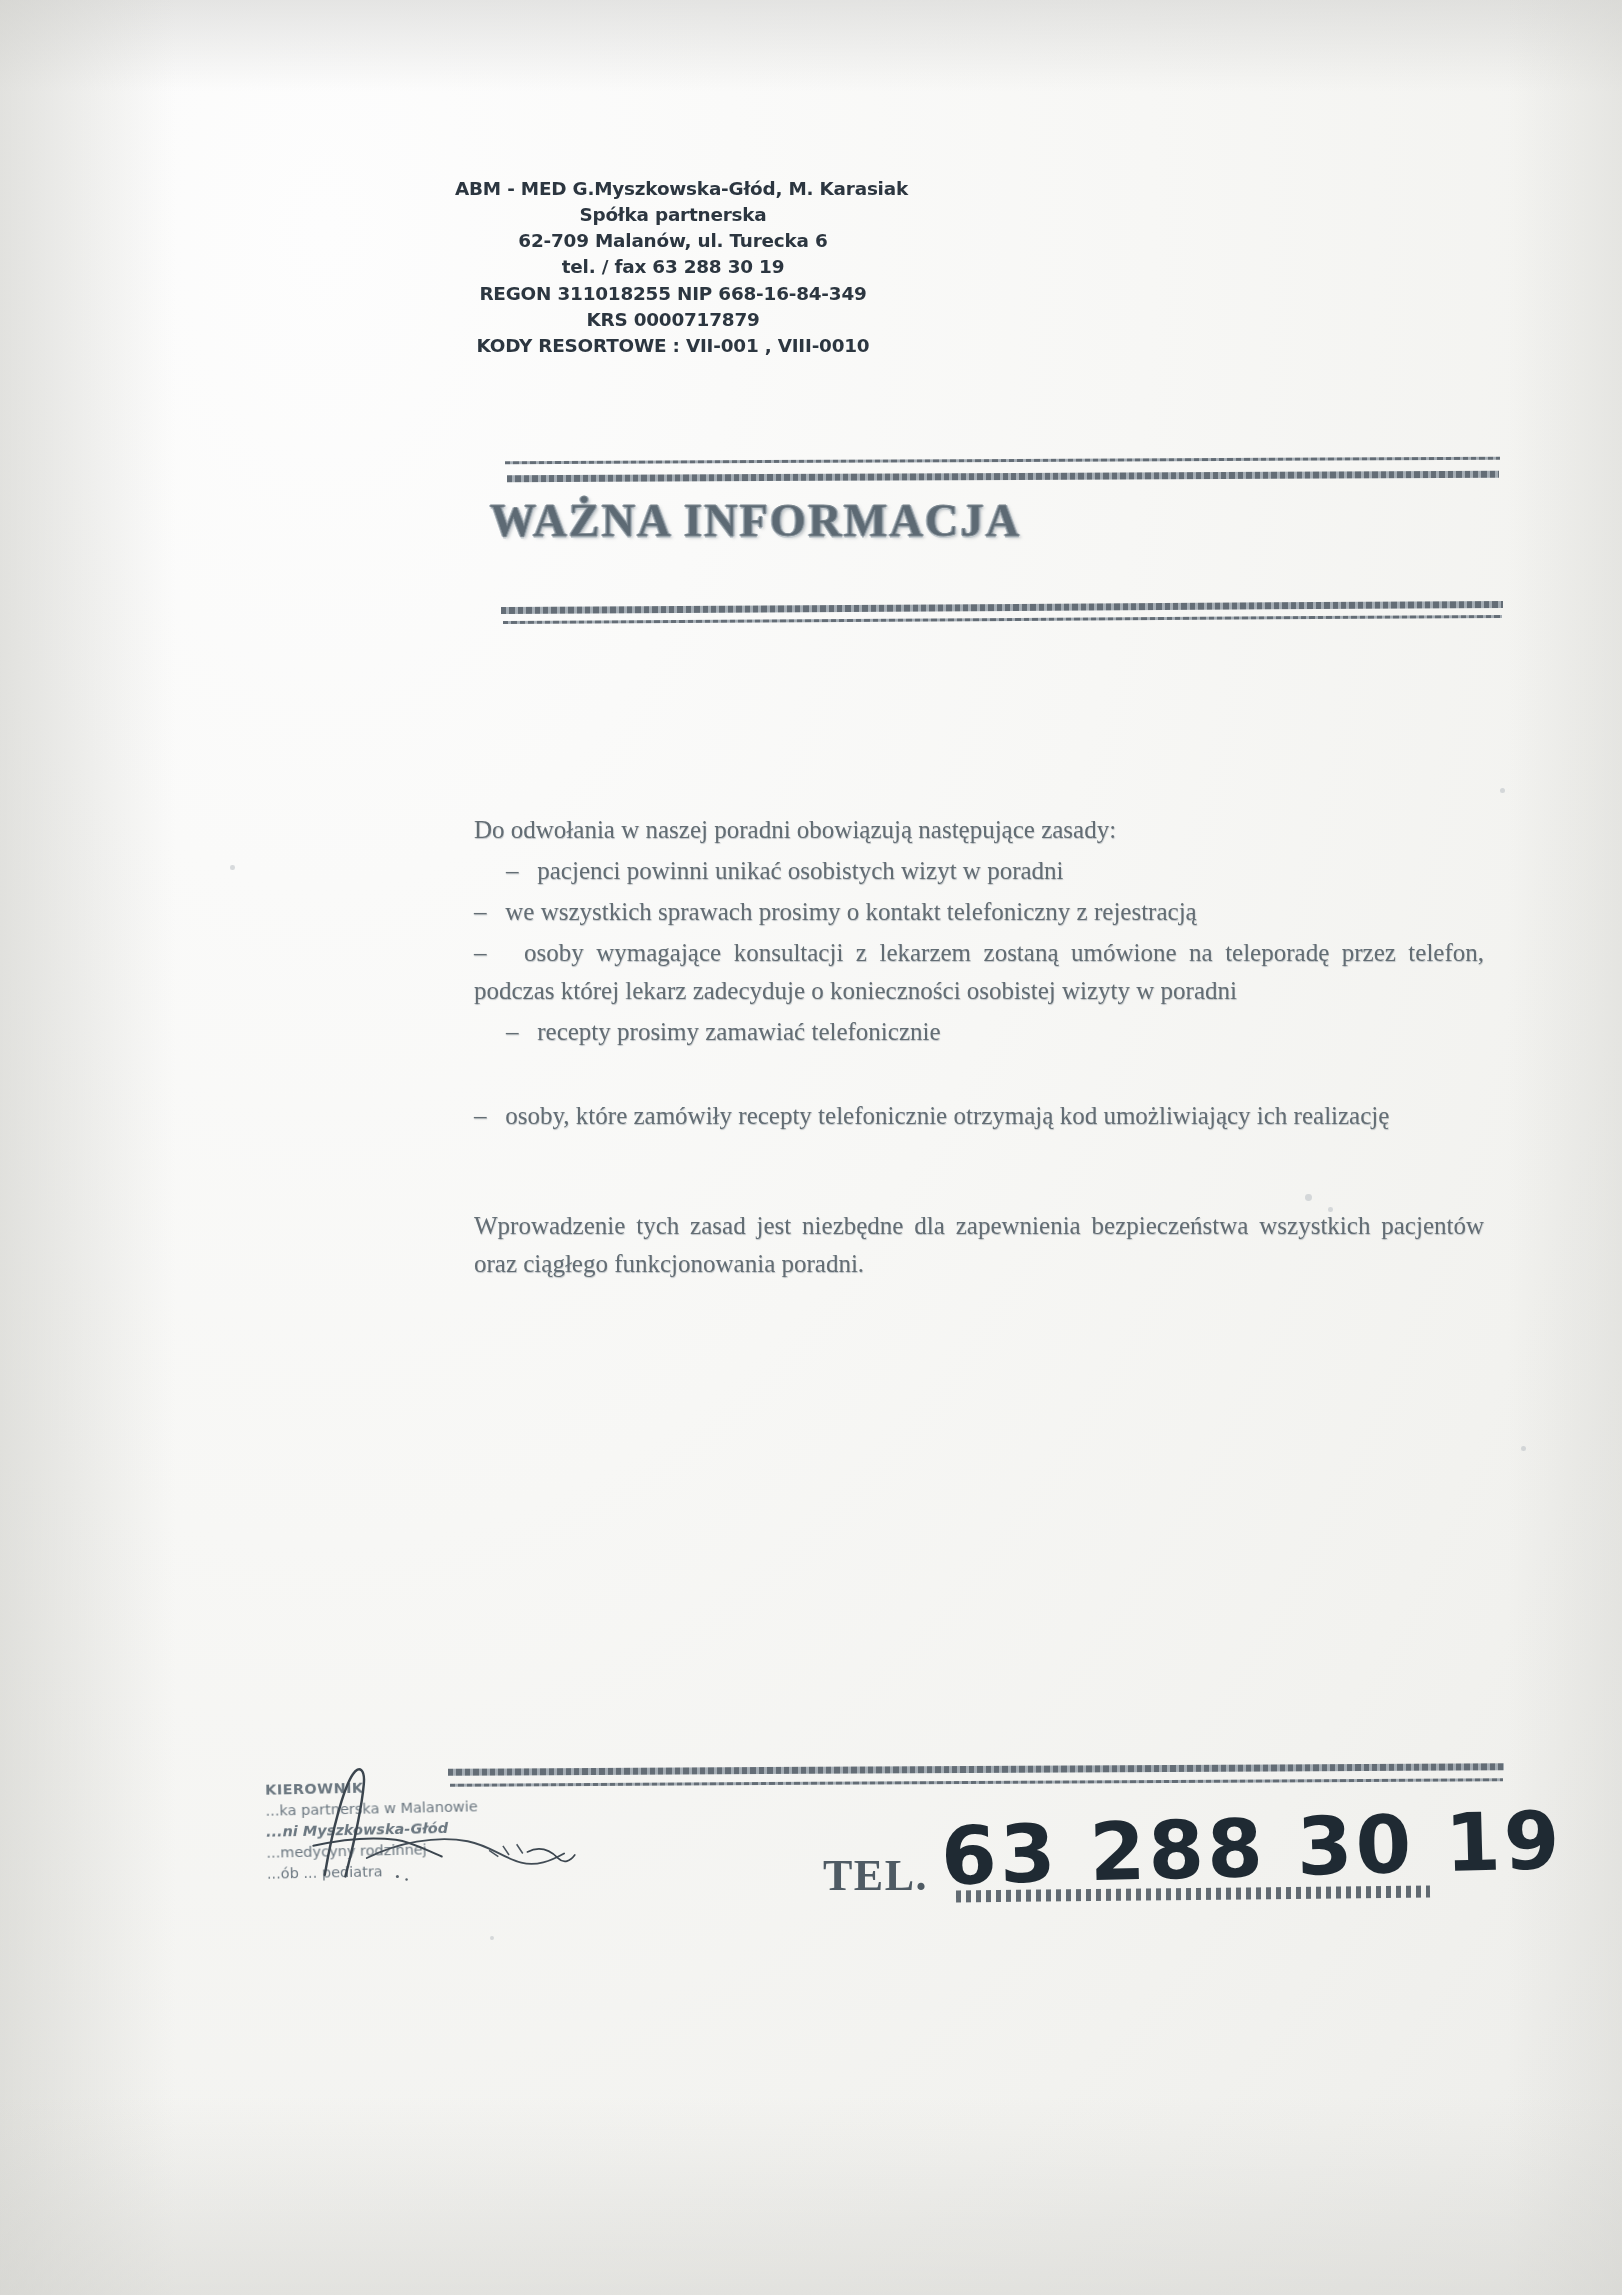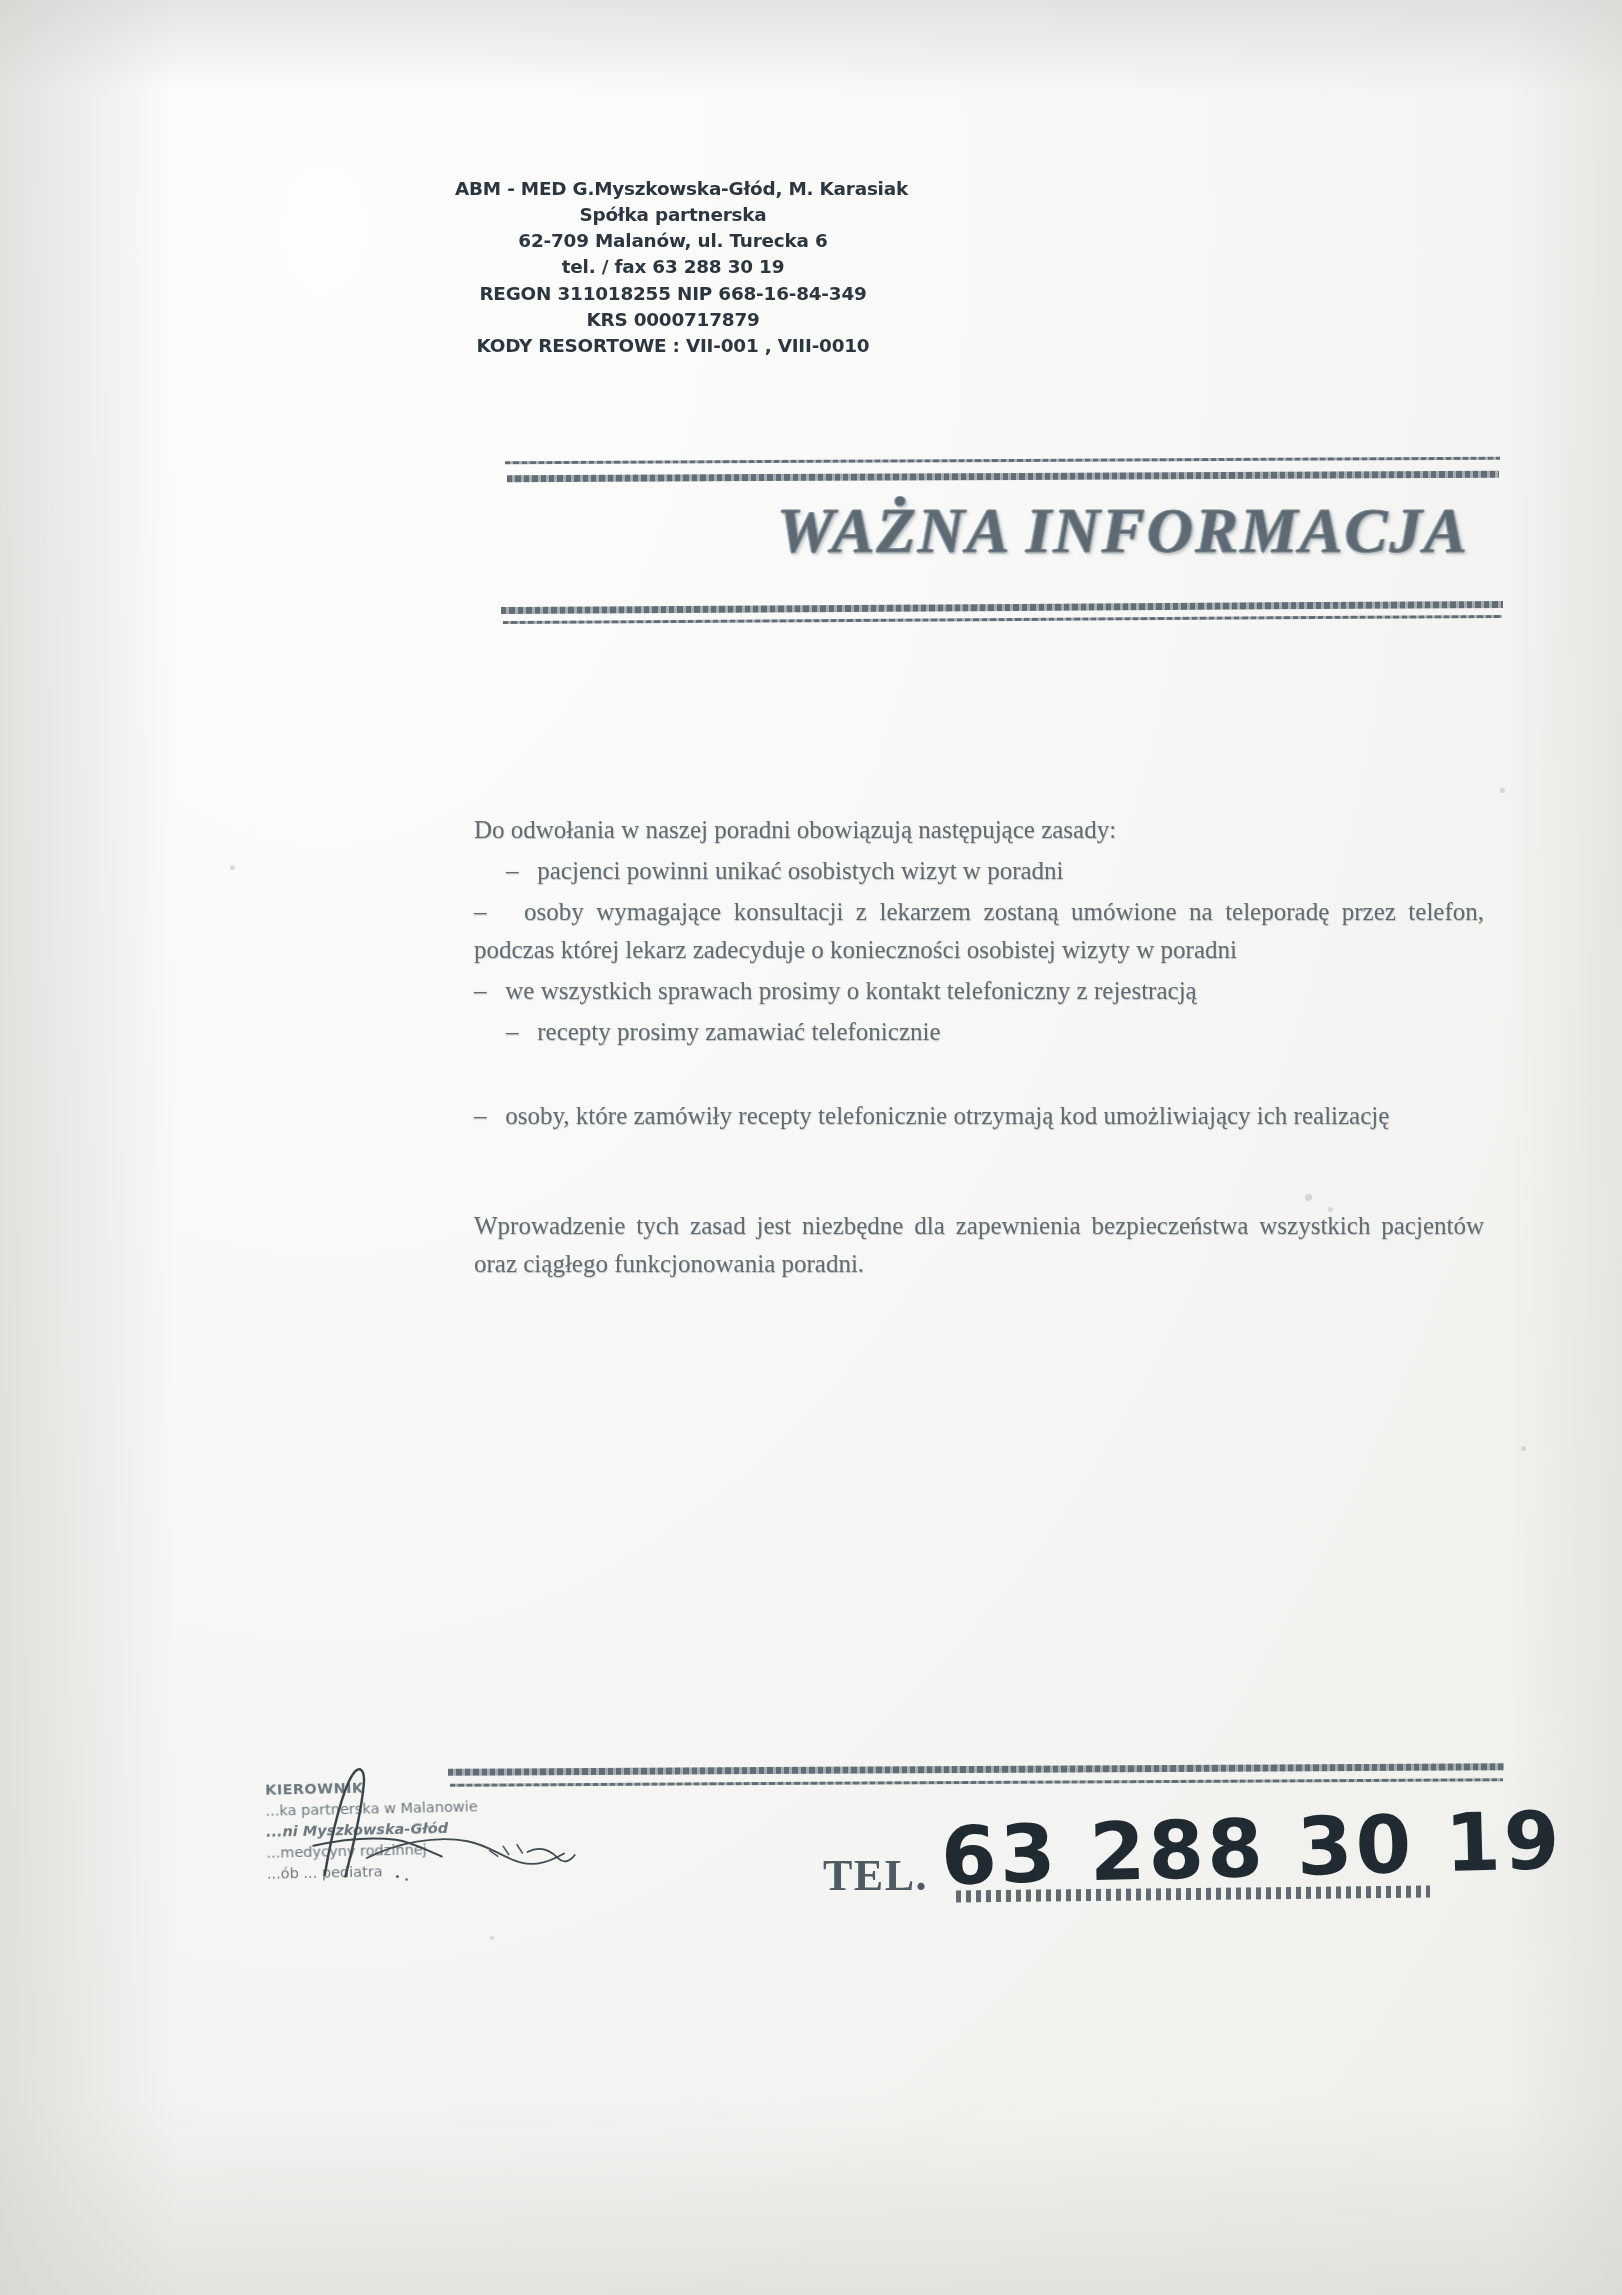--- a/index.html
+++ b/index.html
@@ -82,25 +82,24 @@
   }
   .rule.thin { height: 3.1px; }
   .rule.thick { height: 6.9px; }
 
   
   .title-main {
     position: absolute;
     left: 490px;
     top: 494px;
     width: 979px;
-    text-align: right;
-    font-family: "Liberation Serif", serif;
-    font-weight: bold;
-    font-style: italic;
-    font-size: 64px;
+    text-align: left;
+    font-family: "Liberation Serif", serif;
+    font-weight: bold;
+    font-size: 46px;
     letter-spacing: 2.3px;
     color: #5d6a74;
     text-shadow:
        1.5px 0 0 #aeb7be,
       -1.5px 0 0 #aeb7be,
        0 1.5px 0 #c3cace,
        2.3px 2.3px 3.1px rgba(120,130,140,0.45);
     -webkit-text-stroke: 0.8px #7c878f;
     white-space: nowrap;
     filter: blur(0.2px);
@@ -246,22 +245,22 @@
 
   <div class="title-main">WAŻNA INFORMACJA</div>
 
   <div class="rule thick" style="left:501px; top:604px; width:1002px; transform:rotate(-0.35deg);"></div>
   <div class="rule thin" style="left:503px; top:618px; width:999px; transform:rotate(-0.35deg);"></div>
 
 
   <div class="body-block">
     <p>Do odwołania w naszej poradni obowiązują następujące zasady:</p>
     <p class="indent">–&nbsp;&nbsp; <span>pacjenci powinni unikać osobistych wizyt w poradni</span></p>
+    <p>–&nbsp;&nbsp; <span>we wszystkich sprawach prosimy o kontakt telefoniczny z rejestracją</span></p>
     <p>–&nbsp;&nbsp; <span>osoby wymagające konsultacji z lekarzem zostaną umówione na teleporadę przez telefon, podczas której lekarz zadecyduje o konieczności osobistej wizyty w poradni</span></p>
-    <p>–&nbsp;&nbsp; <span>we wszystkich sprawach prosimy o kontakt telefoniczny z rejestracją</span></p>
     <p class="indent">–&nbsp;&nbsp; <span>recepty prosimy zamawiać telefonicznie</span></p>
     <p class="gap">–&nbsp;&nbsp; <span>osoby, które zamówiły recepty telefonicznie otrzymają kod umożliwiający ich realizację</span></p>
     <p class="gap-lg">Wprowadzenie tych zasad jest niezbędne dla zapewnienia bezpieczeństwa wszystkich pacjentów oraz ciągłego funkcjonowania poradni.</p>
   </div>
 
   <div class="rule thick" style="left:448px; top:1766px; width:1056px; transform:rotate(-0.3deg);"></div>
   <div class="rule thin" style="left:450px; top:1781px; width:1053px; transform:rotate(-0.3deg);"></div>
 
   <div class="stamp">
     <div class="stamp-head">KIEROWNIK</div>

